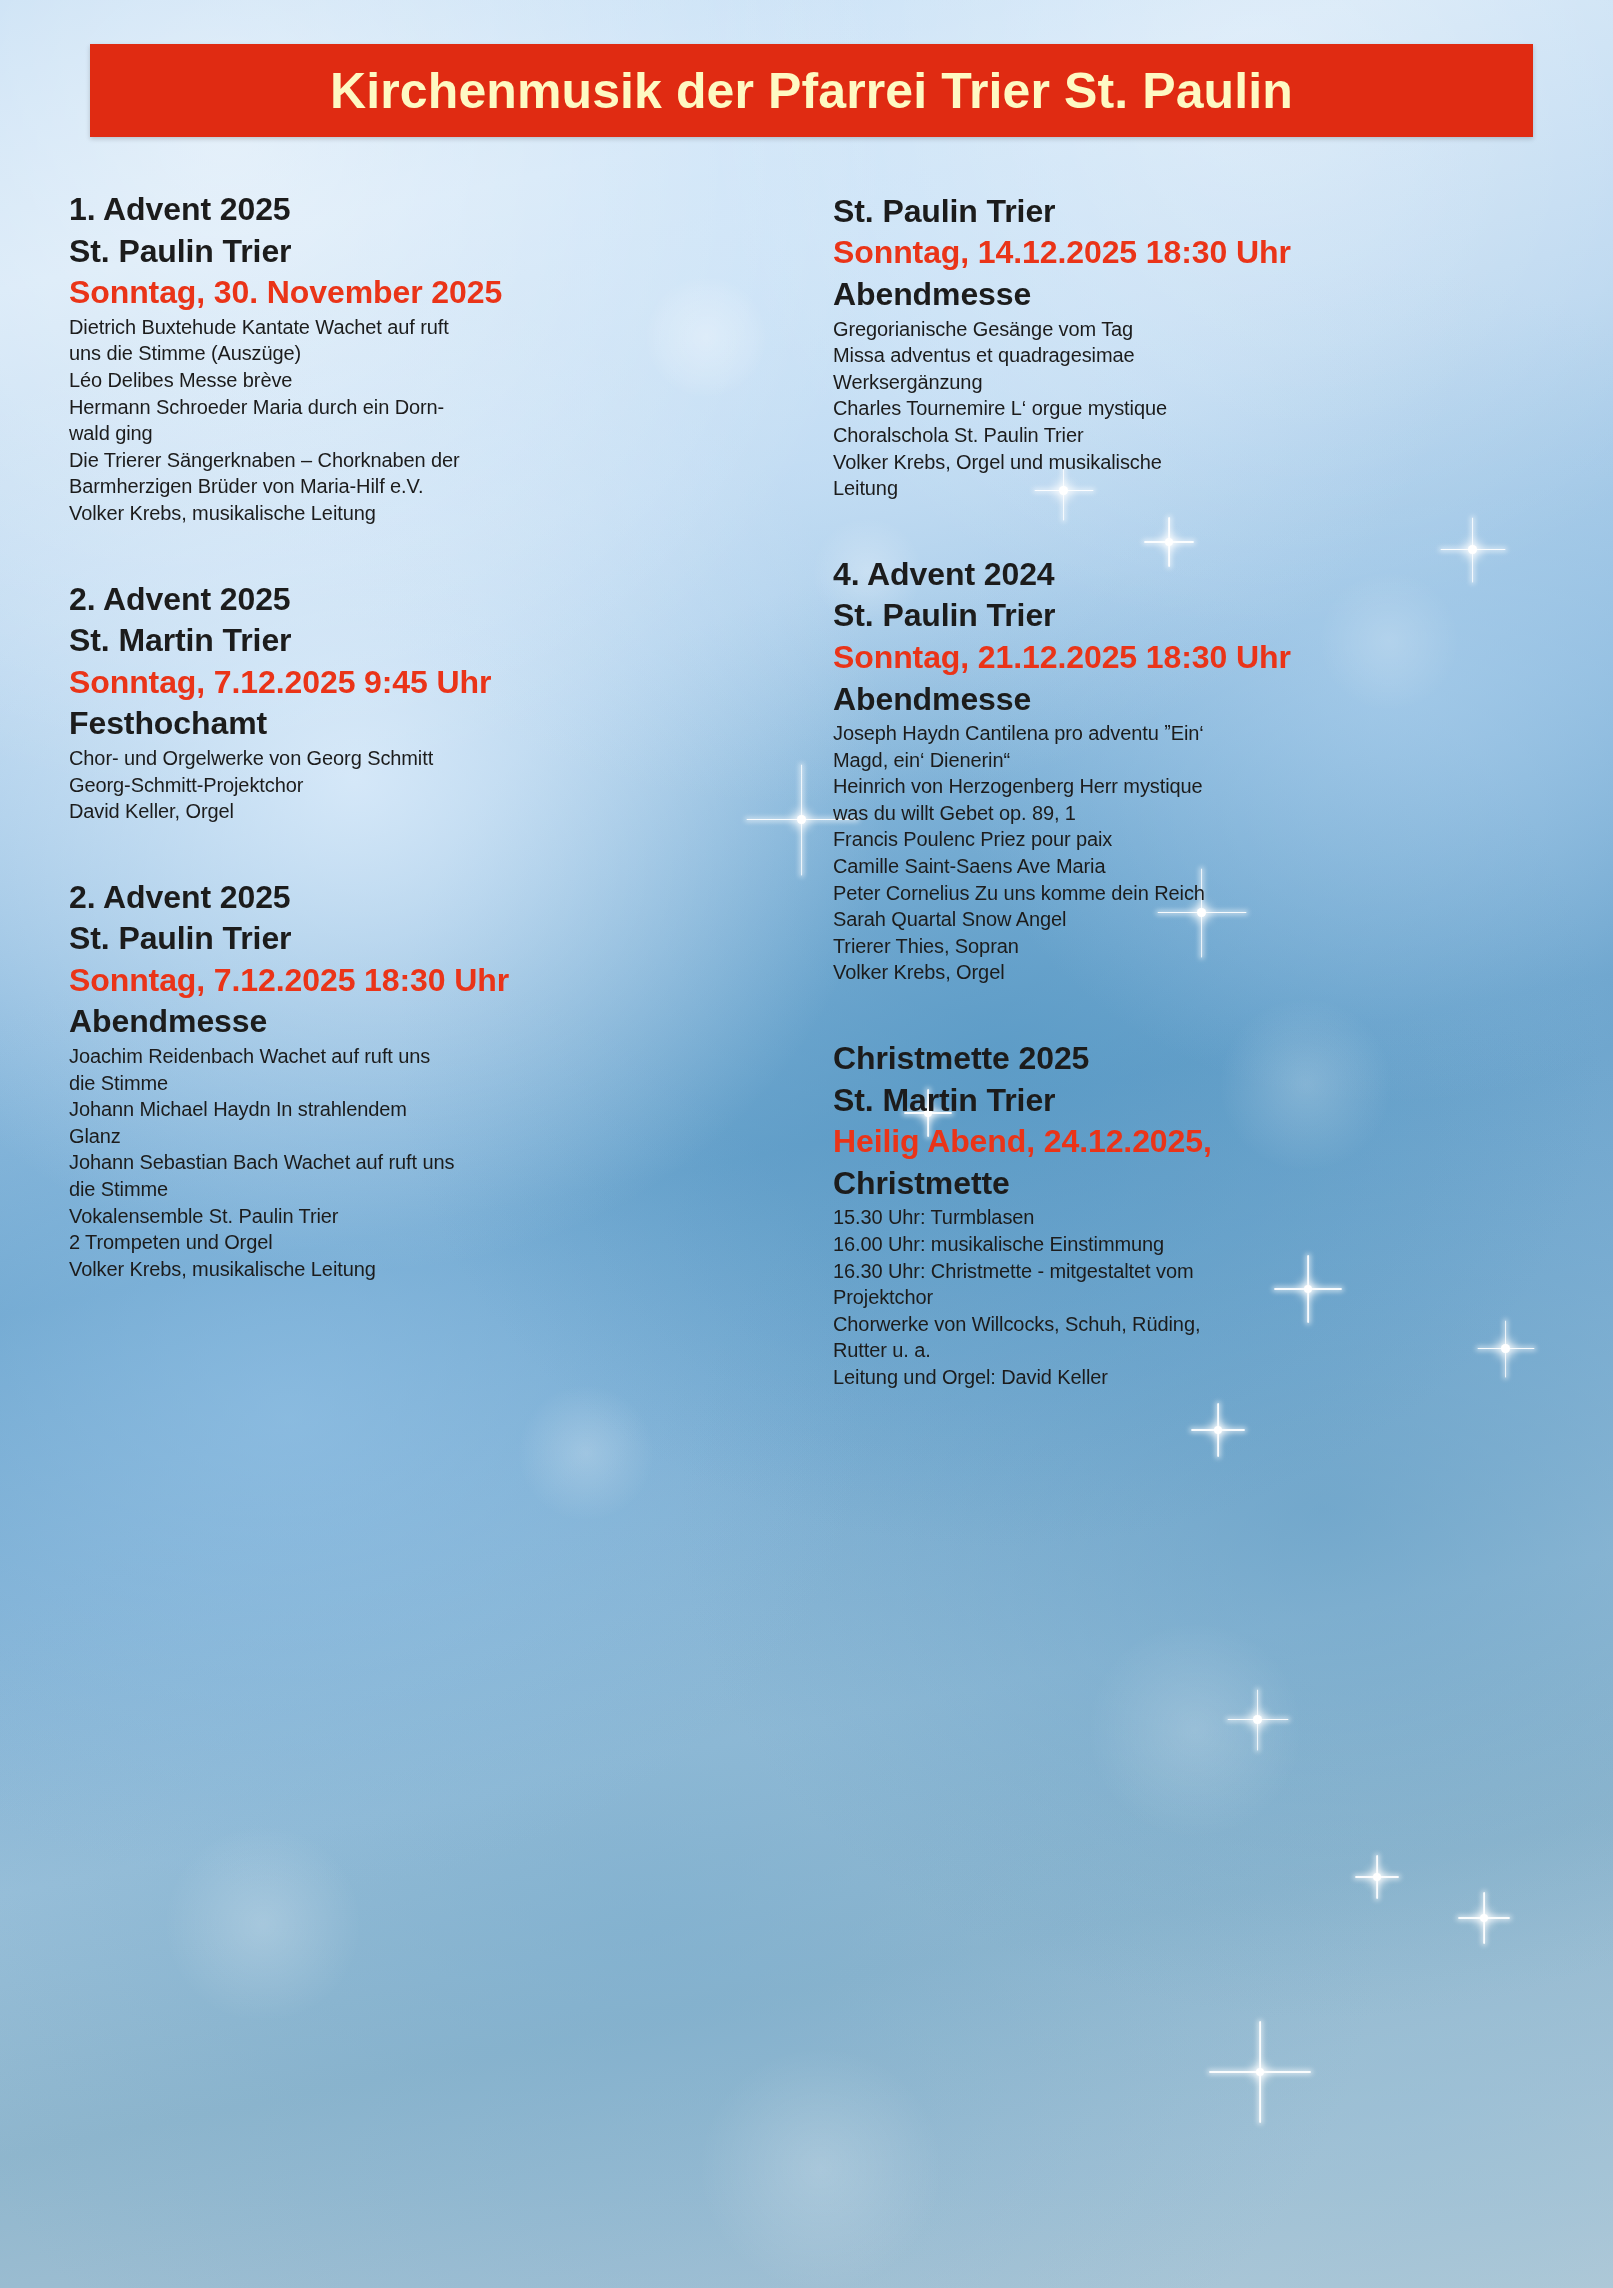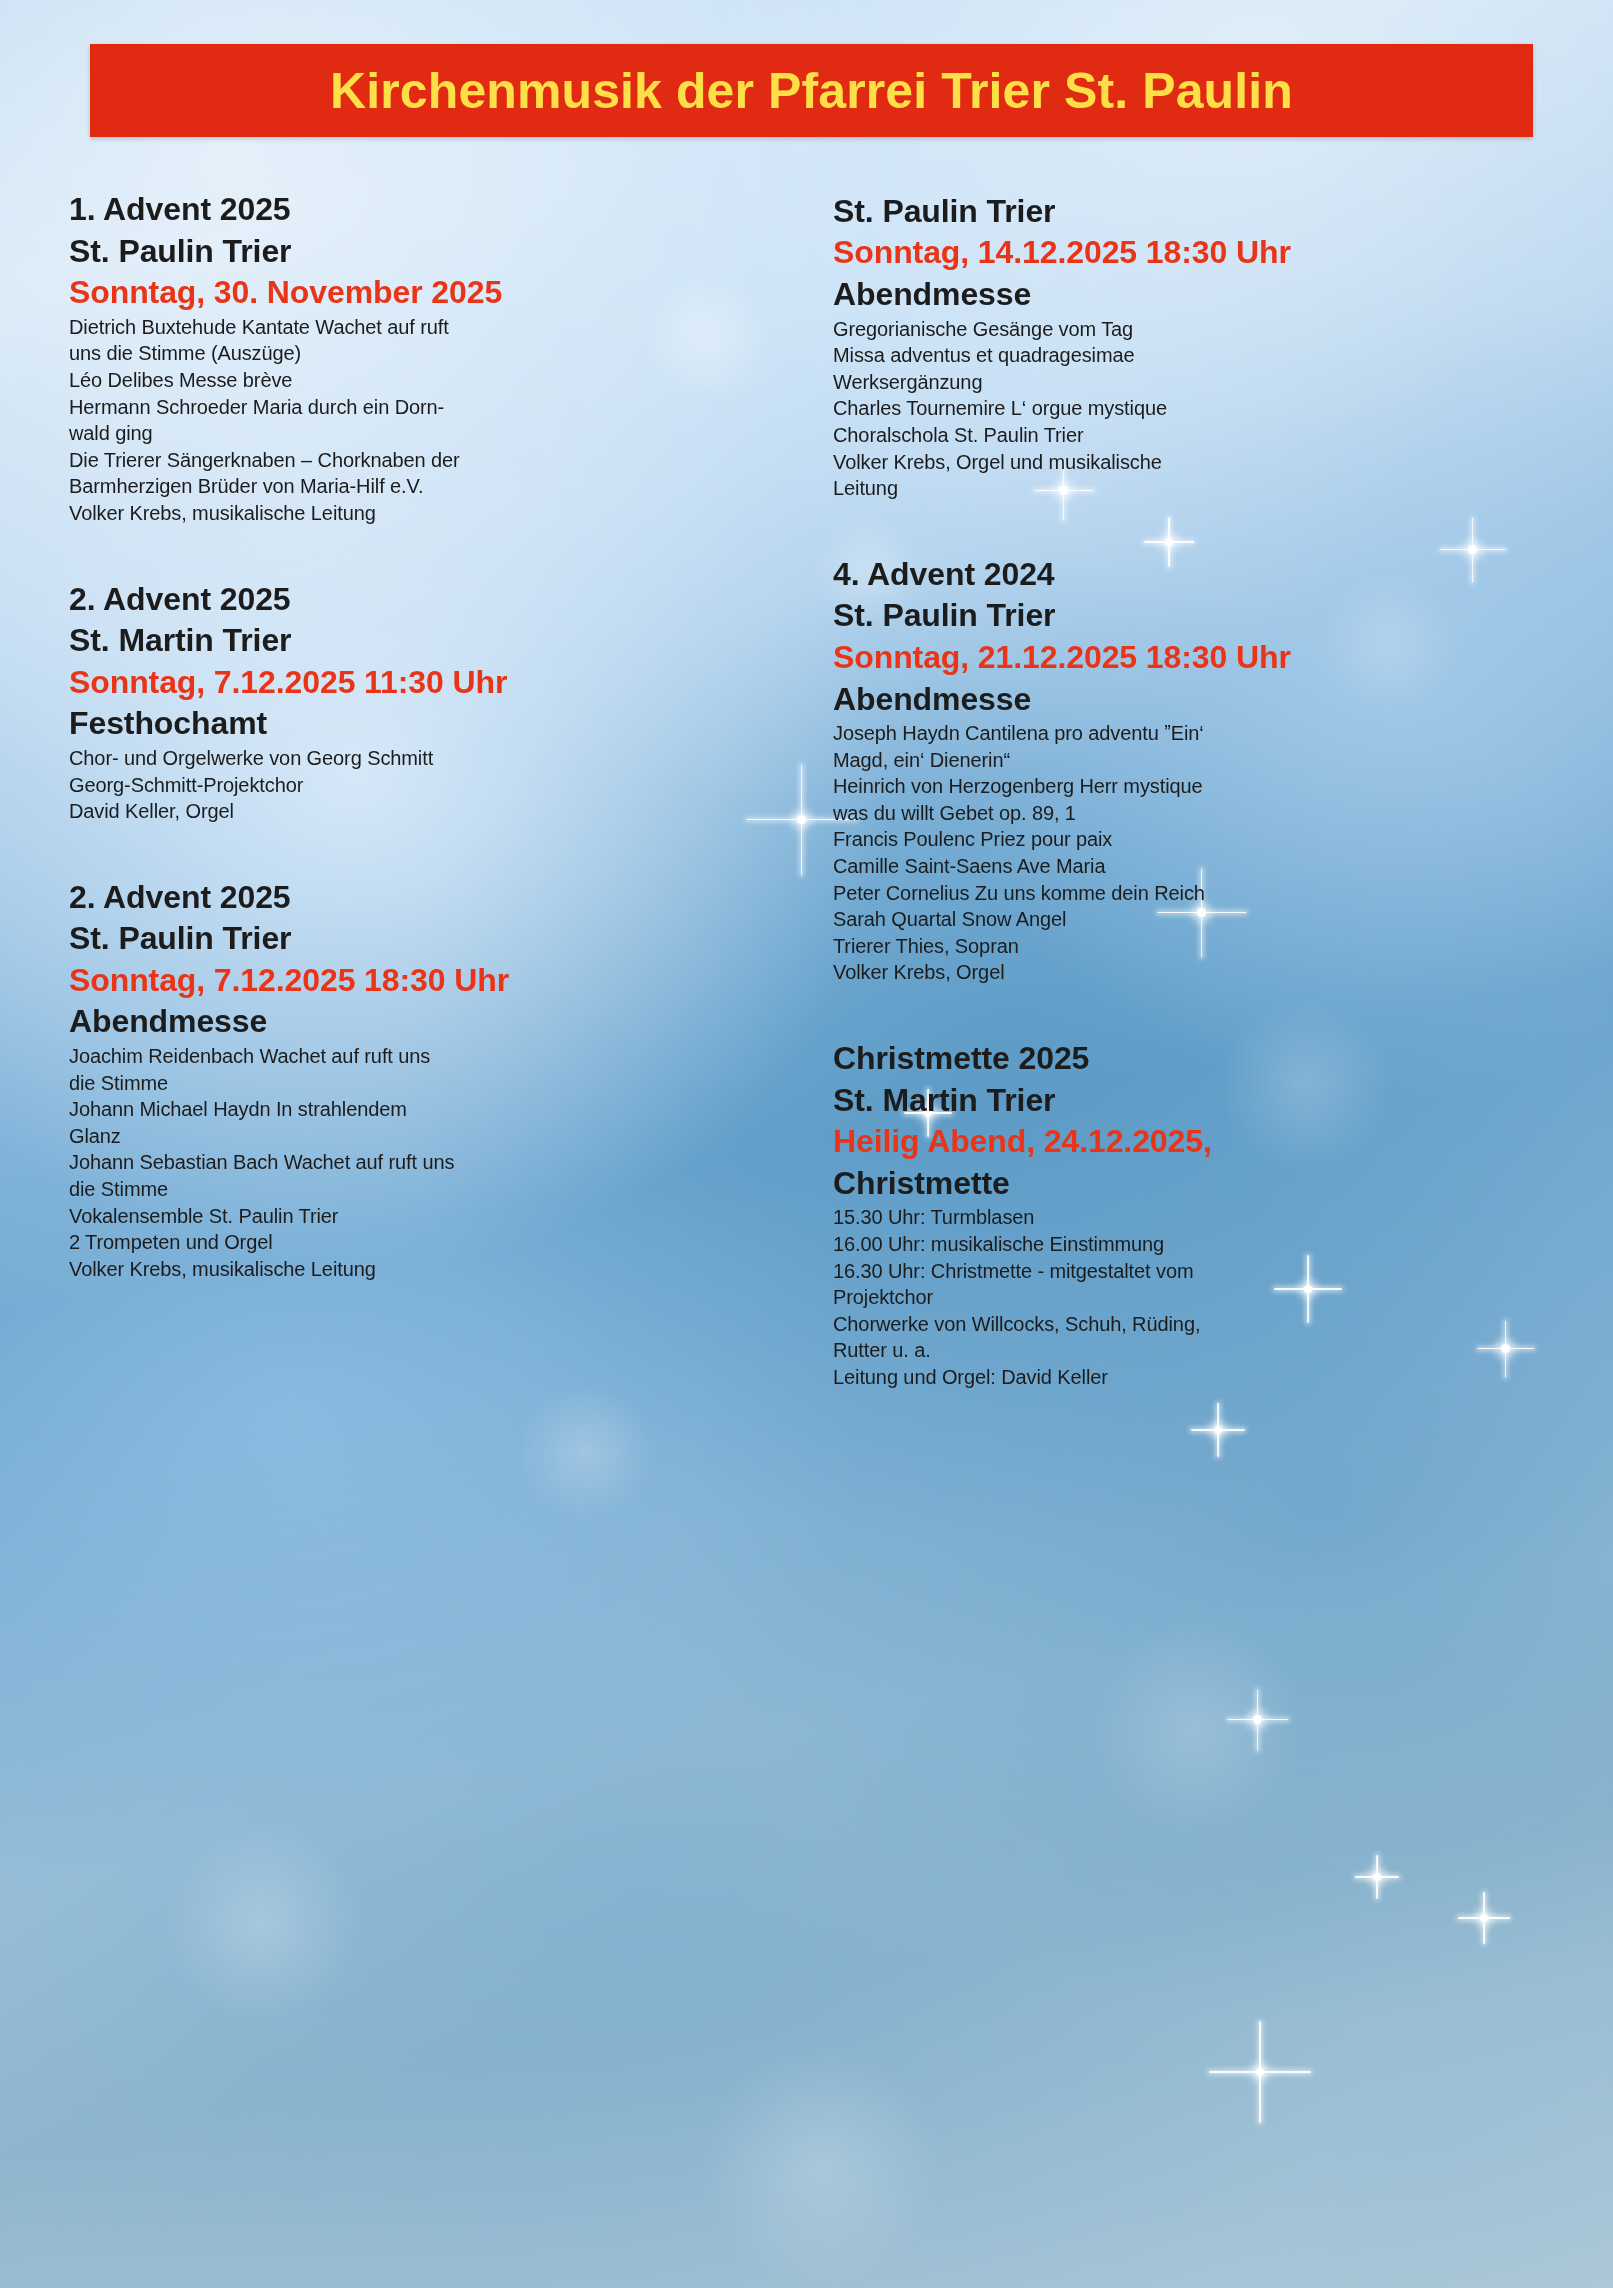--- a/index.html
+++ b/index.html
@@ -83,21 +83,21 @@
     top: 44px;
     width: 1443px;
     height: 93px;
     background: #e02b12;
     display: flex;
     align-items: center;
     justify-content: center;
     box-shadow: 0 1.8px 4.6px rgba(0,0,0,0.18);
   }
   #title-banner .title-text {
-    color: #fde047;
+    color: #fef9c3;
     font-size: 50px;
     font-weight: bold;
     letter-spacing: 0.1px;
     white-space: nowrap;
     line-height: 1;
   }
 
   
   #columns {
     position: absolute;
@@ -220,21 +220,21 @@
         <div class="entry-line body-line">Hermann Schroeder Maria durch ein Dorn-</div>
         <div class="entry-line body-line">wald ging</div>
         <div class="entry-line body-line">Die Trierer Sängerknaben – Chorknaben der</div>
         <div class="entry-line body-line">Barmherzigen Brüder von Maria-Hilf e.V.</div>
         <div class="entry-line body-line">Volker Krebs, musikalische Leitung</div>
       </div>
 
       <div class="entry">
         <div class="entry-line head">2. Advent 2025</div>
         <div class="entry-line head">St. Martin Trier</div>
-        <div class="entry-line date">Sonntag, 7.12.2025 11:30 Uhr</div>
+        <div class="entry-line date">Sonntag, 7.12.2025 9:45 Uhr</div>
         <div class="entry-line subhead">Festhochamt</div>
         <div class="entry-line body-line">Chor- und Orgelwerke von Georg Schmitt</div>
         <div class="entry-line body-line">Georg-Schmitt-Projektchor</div>
         <div class="entry-line body-line">David Keller, Orgel</div>
       </div>
 
       <div class="entry">
         <div class="entry-line head">2. Advent 2025</div>
         <div class="entry-line head">St. Paulin Trier</div>
         <div class="entry-line date">Sonntag, 7.12.2025 18:30 Uhr</div>

